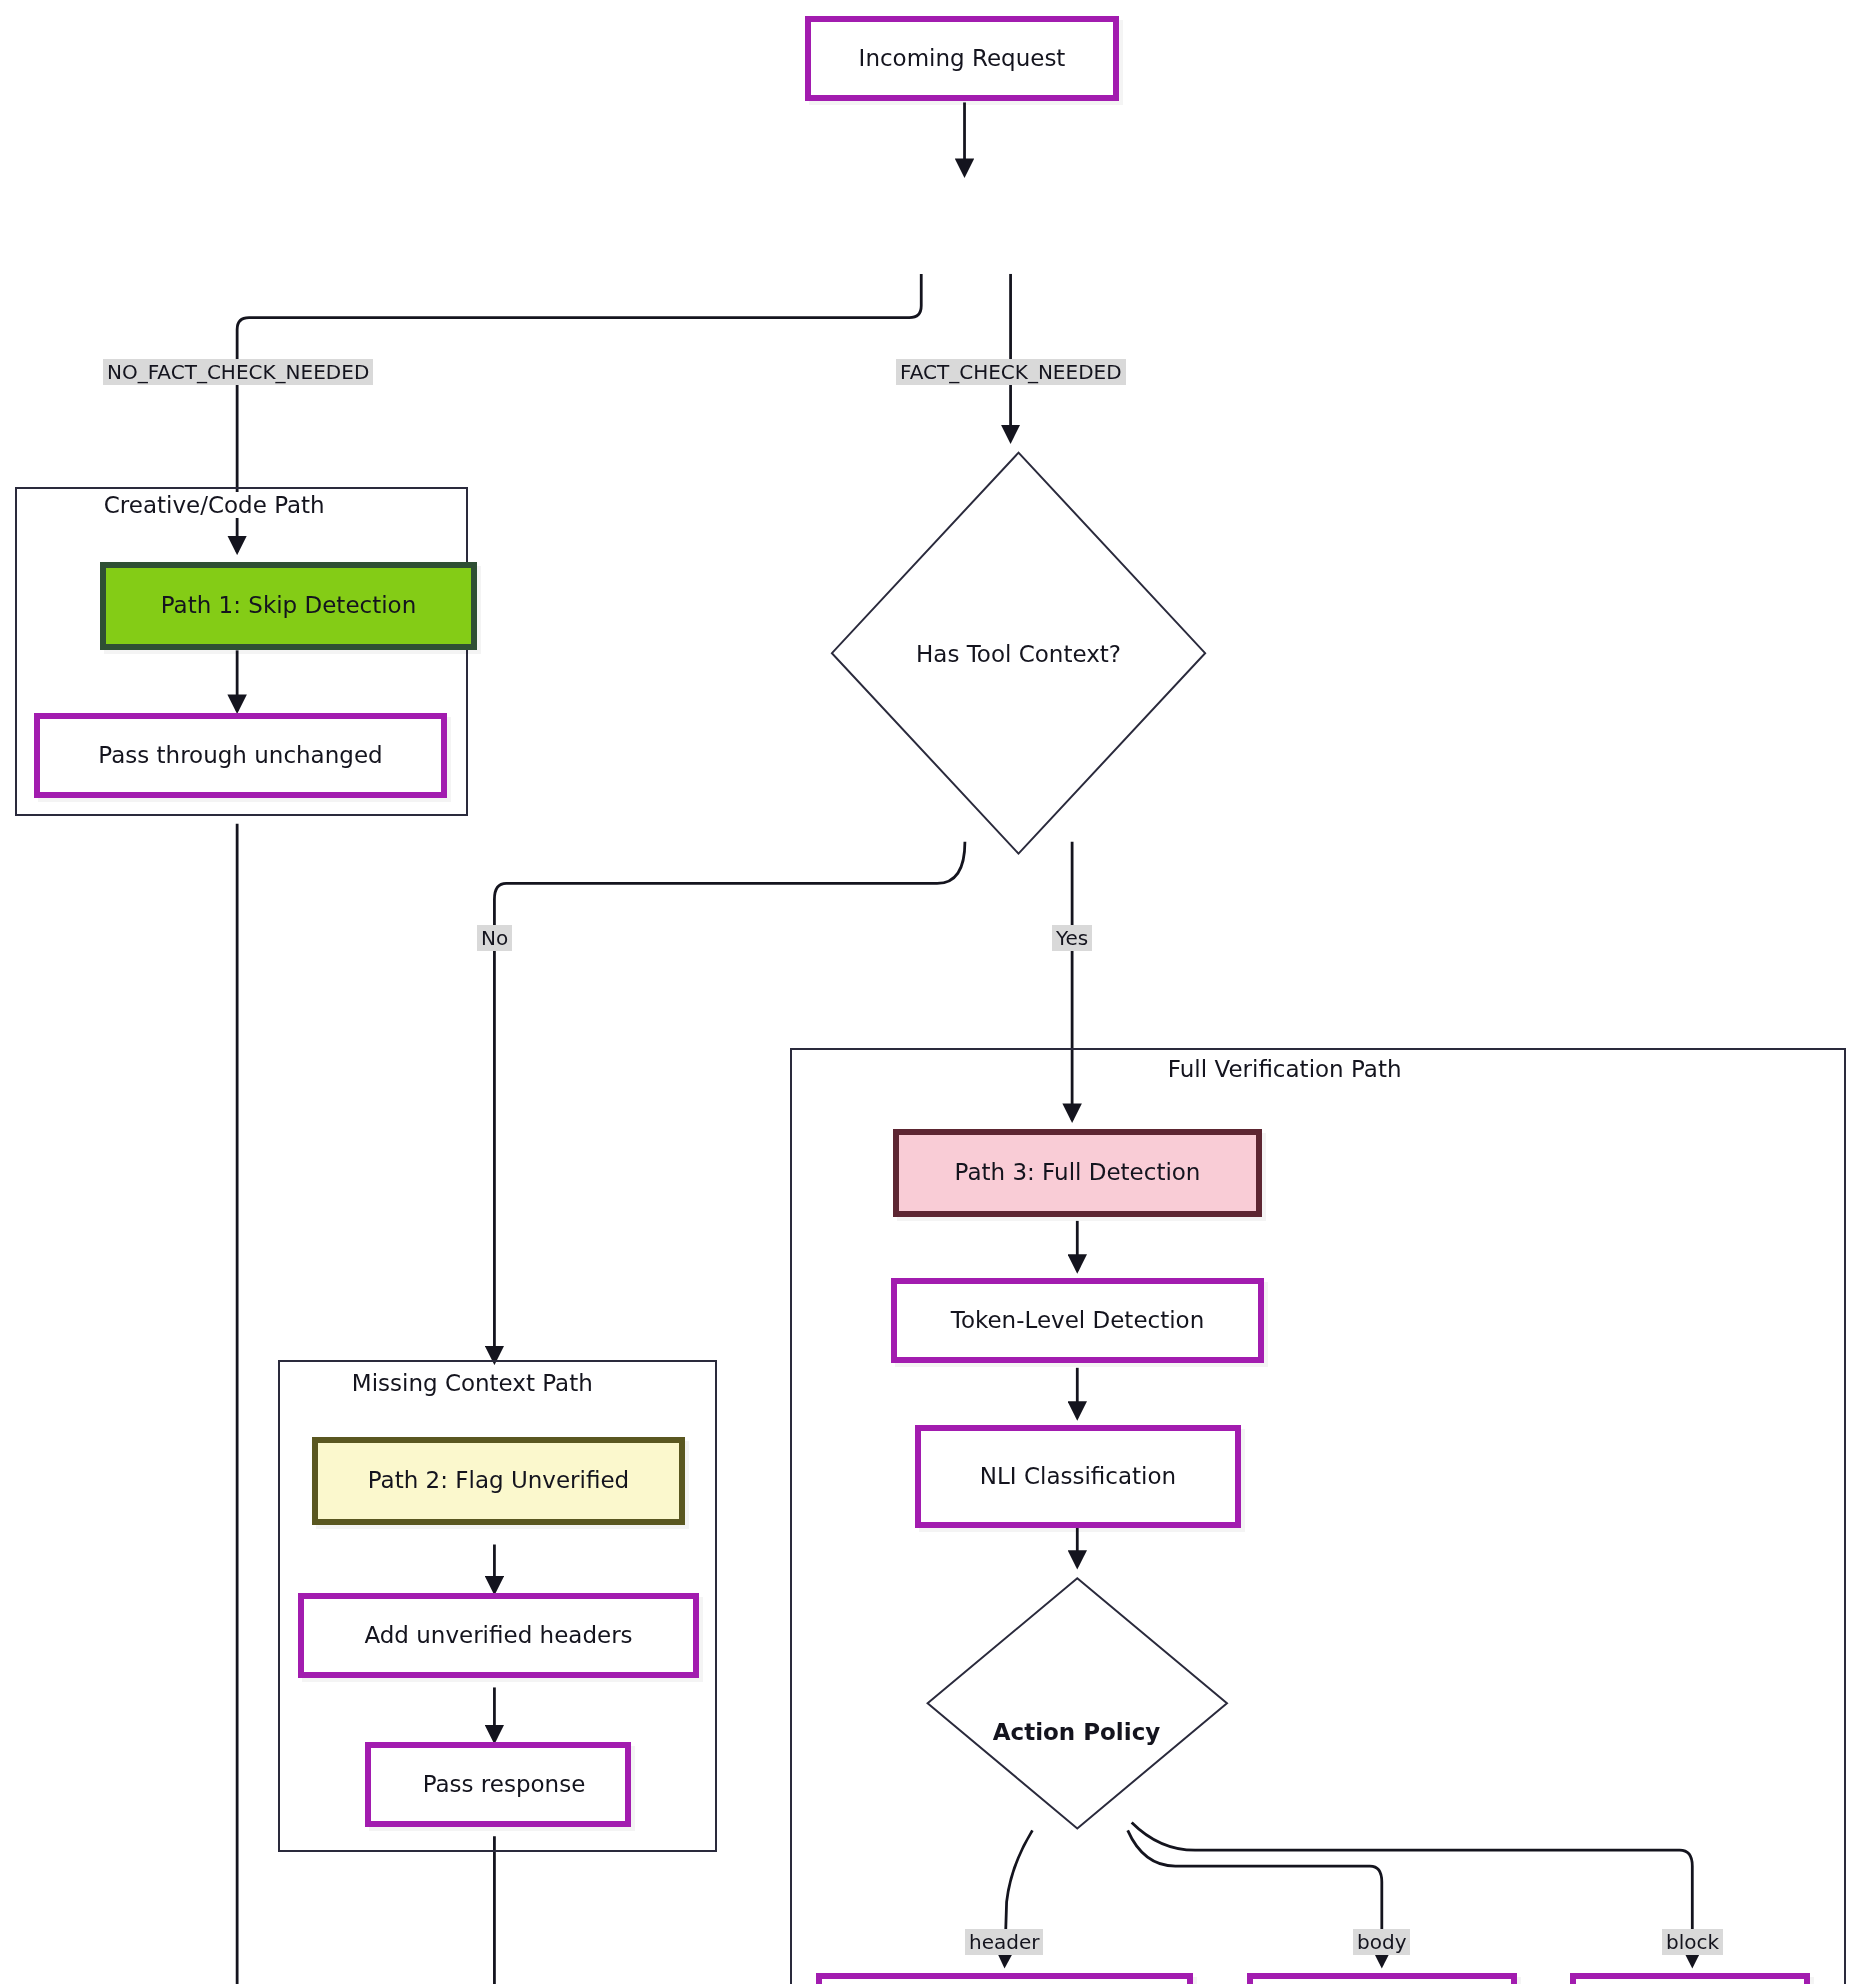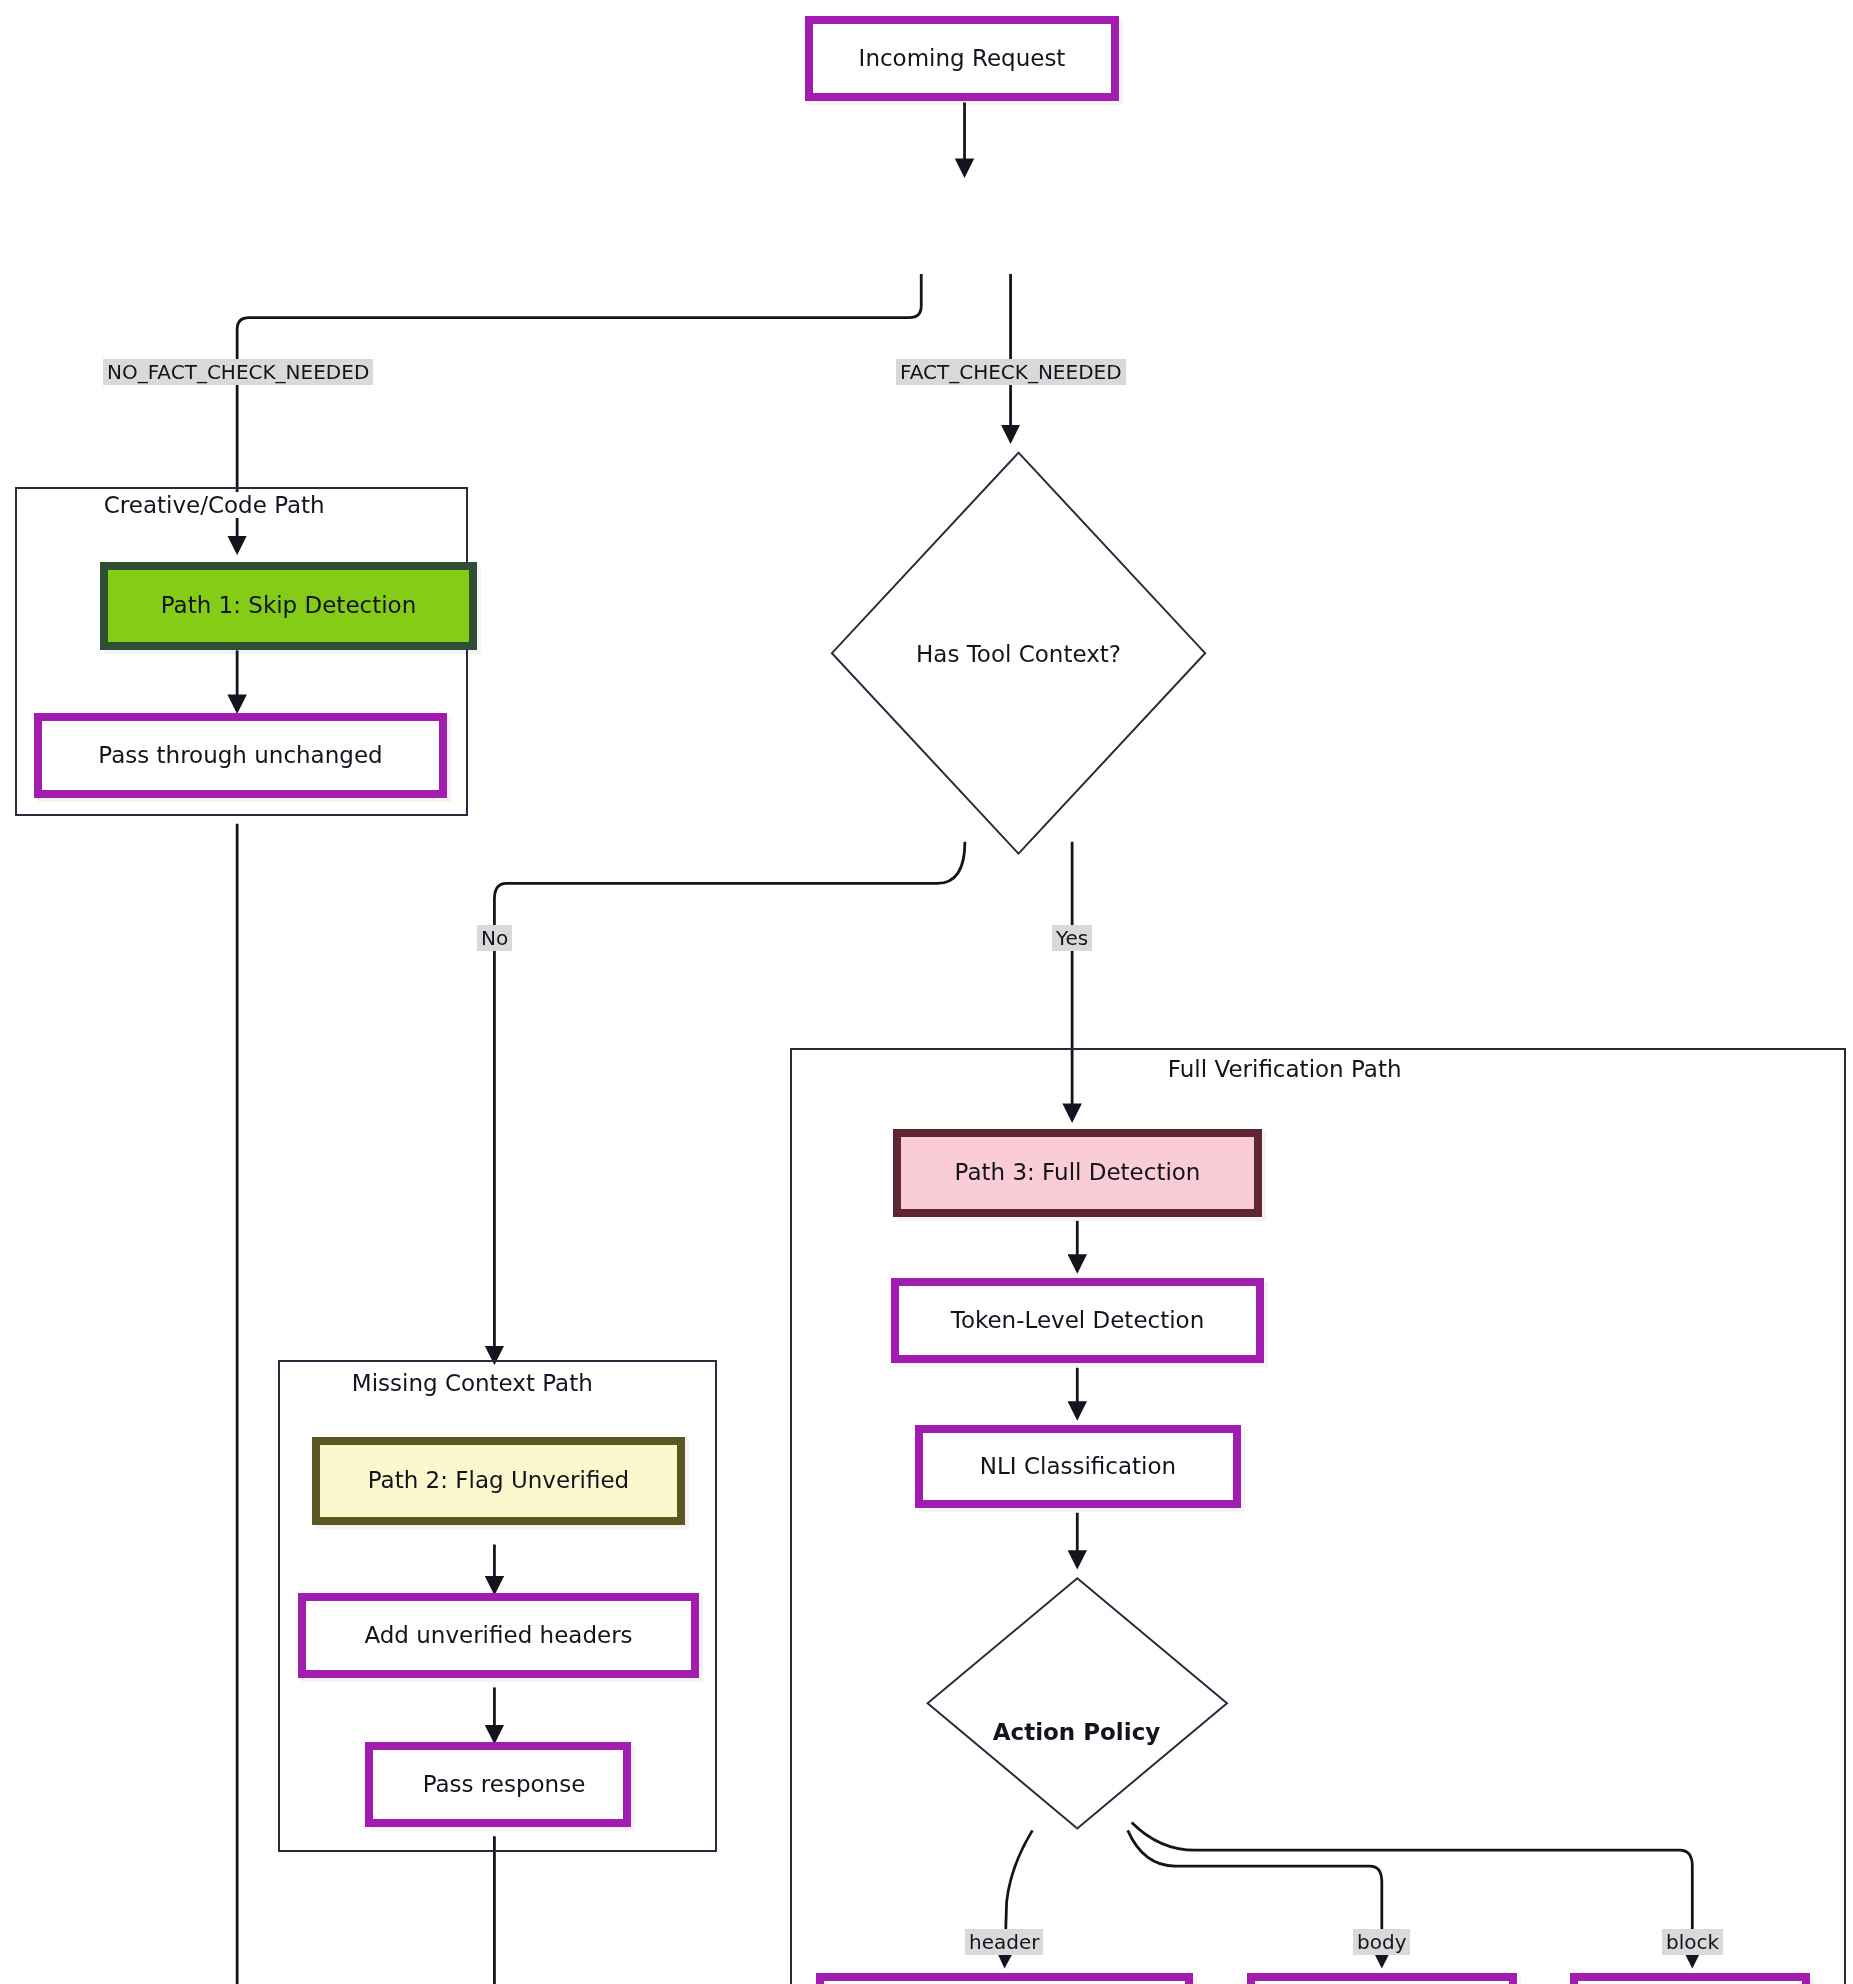--- a/index.html
+++ b/index.html
@@ -20,21 +20,21 @@
   svg.layer {
     position: absolute;
     left: 0;
     top: 0;
     width: 1854px;
     height: 2418px;
   }
   .node {
     position: absolute;
     box-sizing: border-box;
-    border: 8px solid #a21caf;
+    border: 6px solid #a21caf;
     background: #ffffff;
     display: flex;
     align-items: center;
     justify-content: center;
     text-align: center;
     color: #14141e;
     font-size: 23px;
     line-height: 1.2;
     box-shadow: 4px 4px 0 rgba(0,0,0,0.045);
   }
@@ -189,21 +189,21 @@
   </div>
 
   <div class="node pink" style="left:893px; top:1129px; width:369px; height:88px;">
     <span>Path 3: Full Detection</span>
   </div>
 
   <div class="node" style="left:891px; top:1278px; width:373px; height:85px;">
     <span>Token-Level Detection</span>
   </div>
 
-  <div class="node" style="left:915px; top:1425px; width:326px; height:83px;">
+  <div class="node" style="left:915px; top:1425px; width:326px; height:103px;">
     <span>NLI Classification</span>
   </div>
 
   <div class="diamond-wrap" style="left:927px; top:1607px; width:299px; height:250px;font-weight:bold;">
     <div class="dlabel">Action Policy</div>
   </div>
 
   <div class="node" style="left:816px; top:1973px; width:377px; height:85px;">
     
   </div>

